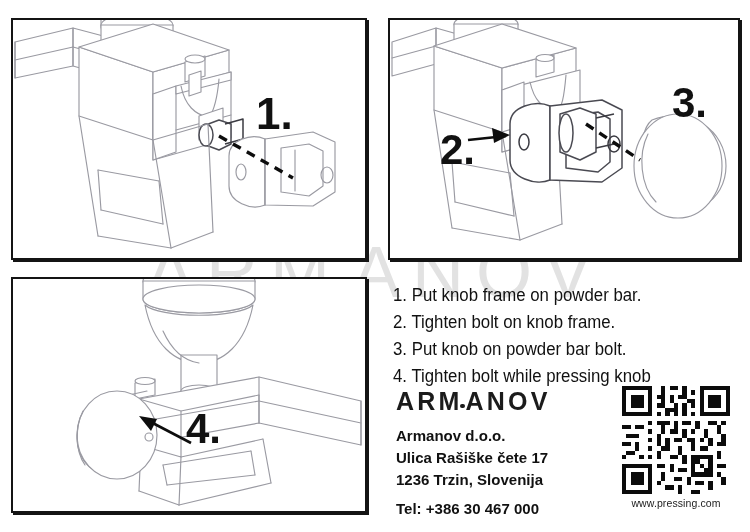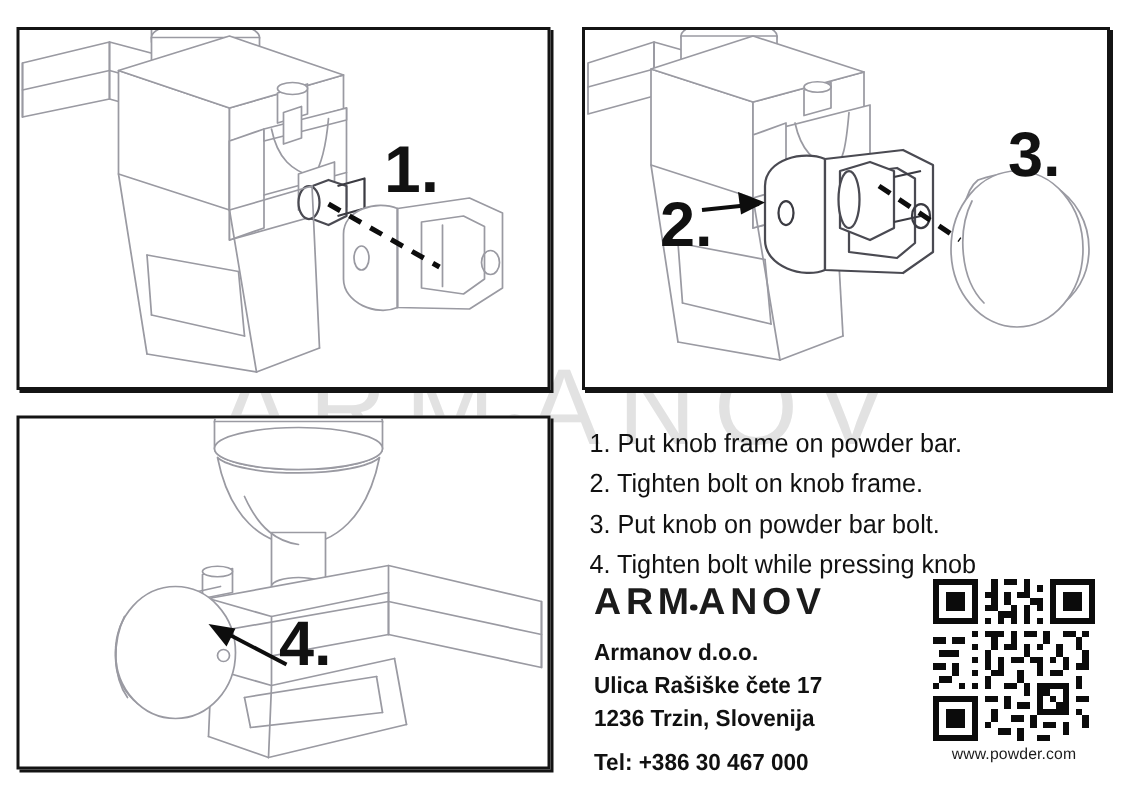--- a/index.html
+++ b/index.html
@@ -471,14 +471,14 @@
       <rect x="8" y="22" width="1" height="1"></rect>
         <rect x="10" y="23" width="2" height="1"></rect>
       <rect x="13" y="23" width="1" height="2"></rect>
         <rect x="16" y="24" width="2" height="1"></rect>
       <rect x="19" y="19" width="1" height="2"></rect>
         <rect x="22" y="20" width="1" height="1"></rect>
       <rect x="8" y="13" width="1" height="1"></rect>
         <rect x="17" y="17" width="1" height="1"></rect>
     </g>
   </svg>
-  <div id="qr-url">www.powder.com</div>
+  <div id="qr-url">www.pressing.com</div>
 </div>
 
 </body></html>

